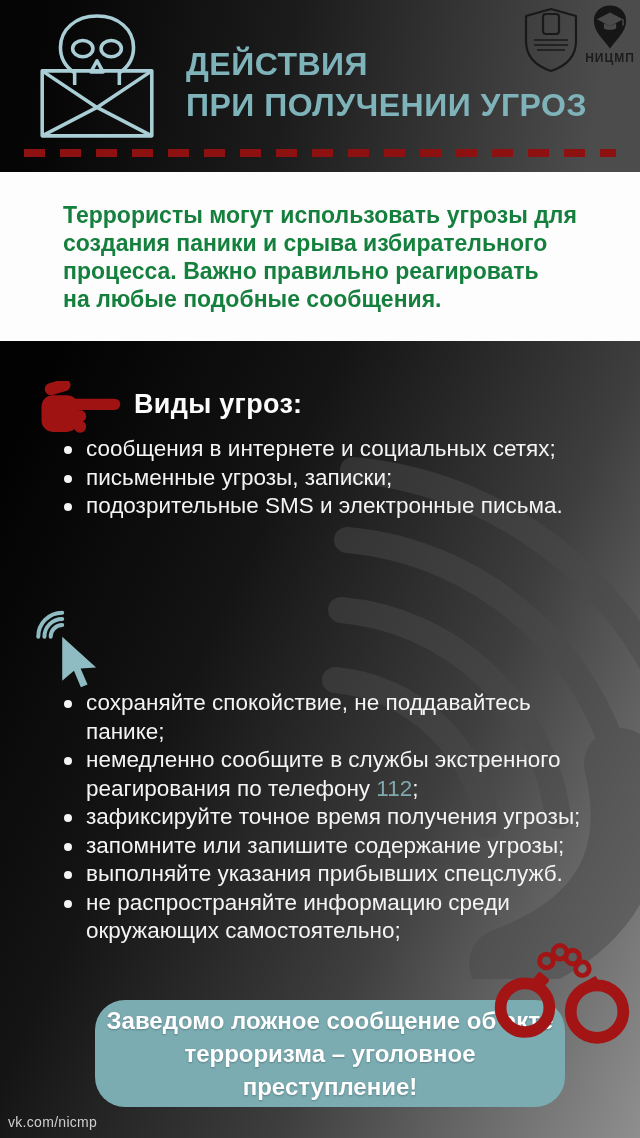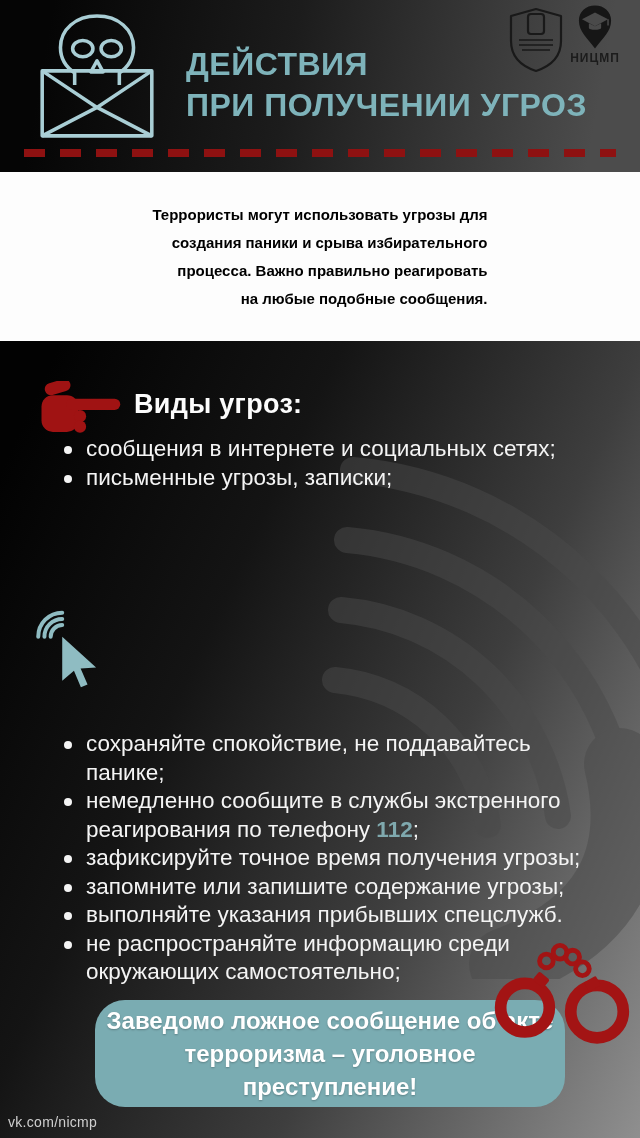--- a/index.html
+++ b/index.html
@@ -12,65 +12,65 @@
   .header{
     position:relative;width:100%;height:172px;
     background:linear-gradient(100deg,#050505 8%,#1c1c1c 45%,#4c4c4c 92%);
   }
   .skull-icon{position:absolute;left:34px;top:10px;width:126px;height:136px;}
   .title{
     position:absolute;left:186px;top:44px;margin:0;
     font-size:32px;line-height:41px;font-weight:700;letter-spacing:.5px;
     color:#7eb3ba;white-space:pre-line;text-transform:uppercase;
   }
-  .logos{position:absolute;right:19px;top:4px;display:flex;align-items:flex-start;}
+  .logos{position:absolute;right:4px;top:4px;display:flex;align-items:flex-start;}
   .shield-logo{width:58px;height:66px;margin-right:4px;margin-top:3px;}
   .nicmp{display:flex;flex-direction:column;align-items:center;width:52px;}
   .nicmp-pin{width:44px;height:46px;}
   .nicmp-label{font-size:12px;font-weight:700;color:#1c1c1c;letter-spacing:1px;margin-top:1px;}
   .dashes{
     position:absolute;left:24px;right:24px;top:149px;height:8px;
     background:repeating-linear-gradient(90deg,#8e1111 0 21px,transparent 21px 36px);
   }
   
   .intro{
     position:relative;width:100%;height:169px;background:#fdfdfd;
     display:flex;align-items:center;justify-content:center;
   }
   .intro p{
-    margin:0;text-align:right;white-space:pre-line;
-    font-size:15px;line-height:28px;font-weight:700;color:#000000;
+    margin:0;text-align:left;white-space:pre-line;
+    font-size:23px;line-height:28px;font-weight:700;color:#15803d;
   }
   
   .body{
     position:relative;width:100%;height:797px;
     background:linear-gradient(115deg,#020202 6%,#141414 34%,#3e3e3e 64%,#8f8f8f 100%);
   }
   .phone-watermark{position:absolute;right:-120px;top:78px;width:470px;height:560px;opacity:.5;pointer-events:none;z-index:0;}
   .hand-icon{position:absolute;left:38px;top:40px;width:84px;height:58px;z-index:1;}
   .cursor-icon{position:absolute;left:32px;top:266px;width:80px;height:86px;z-index:1;}
   .section-heading{
     position:absolute;left:134px;margin:0;z-index:1;
     font-size:27px;font-weight:700;color:#fcfcfc;letter-spacing:.3px;
   }
   #types-heading{top:48px;}
   #response-heading{top:296px;}
   .blist{
     position:absolute;left:60px;right:14px;margin:0;padding:0;list-style:none;z-index:1;
   }
   #types-list{top:94px;}
-  #response-list{top:348px;margin-top:41px;}
+  #response-list{top:348px;}
   .blist li{
     position:relative;padding-left:26px;white-space:pre-line;
     font-size:22.5px;line-height:28.5px;color:#f4f4f4;
   }
   .blist li::before{
     content:"";position:absolute;left:4px;top:11px;width:8px;height:8px;border-radius:50%;background:#f4f4f4;
   }
-  .phone-number{color:#7fa9ae;font-weight:700;}
+  .phone-number{color:#7fa9ae;font-weight:400;}
   .warning-box{
     position:absolute;left:95px;top:659px;width:470px;height:107px;z-index:2;
     background:#7aacb2;border-radius:30px;
     display:flex;align-items:center;justify-content:center;
   }
   .warning-box p{
     margin:0;text-align:center;white-space:pre-line;
     font-size:24px;line-height:33px;font-weight:700;color:#fff;
     text-shadow:0 1px 2px rgba(0,0,0,.25);
   }
@@ -153,20 +153,21 @@
         <circle cx="48" cy="38" r="7"></circle>
         <circle cx="48" cy="50" r="7"></circle>
       </g>
     </svg>
 
     <h2 class="section-heading" id="types-heading">Виды угроз:</h2>
 
     <ul class="blist" id="types-list">
         <li>сообщения в интернете и социальных сетях;</li>
         <li>письменные угрозы, записки;</li>
+        <li>подозрительные SMS и электронные письма.</li>
       </ul>
 
     <svg class="cursor-icon" viewBox="0 0 90 94">
       <g fill="none" stroke="#8fbcc2" stroke-width="4.5" stroke-linecap="round">
         <path d="M21 32 A13 13 0 0 1 34 19"></path>
         <path d="M14 32 A20 20 0 0 1 34 12"></path>
         <path d="M7 32 A27 27 0 0 1 34 5"></path>
       </g>
       <path d="M34 32 L34 81.5 L47.2 70.4 L55 89 L62.5 85.7 L54.7 67.7 L72.1 66.8 Z" fill="#8fbcc2"></path>
     </svg>

